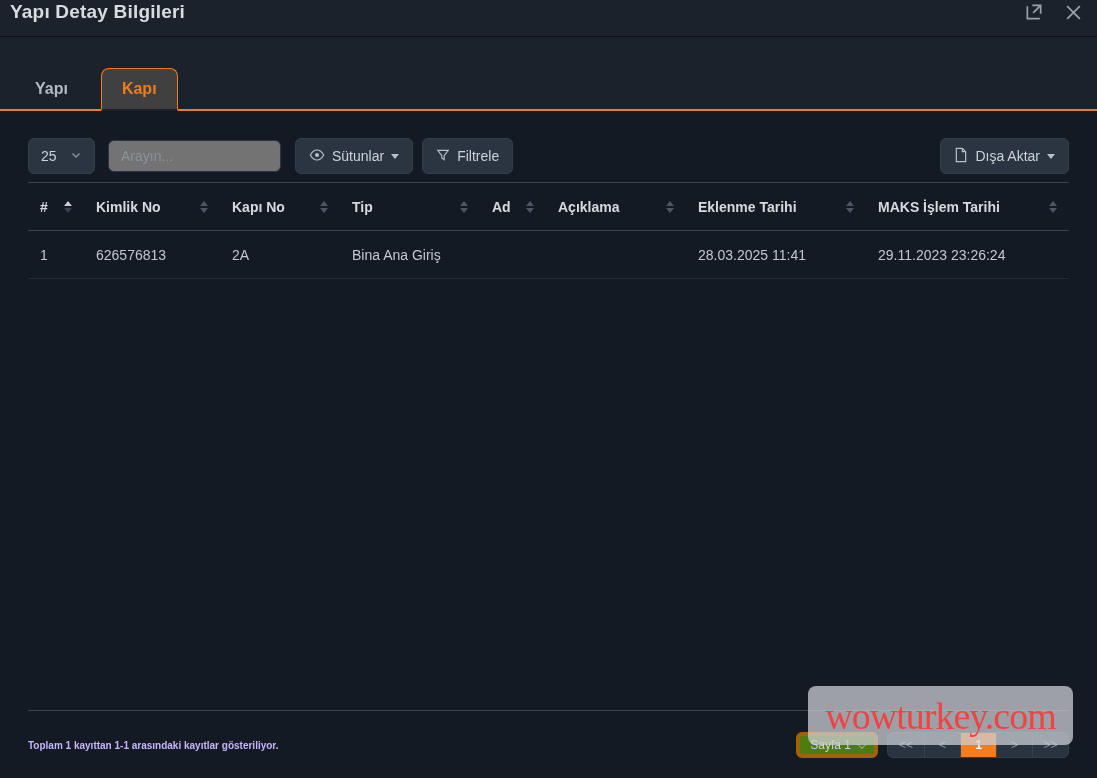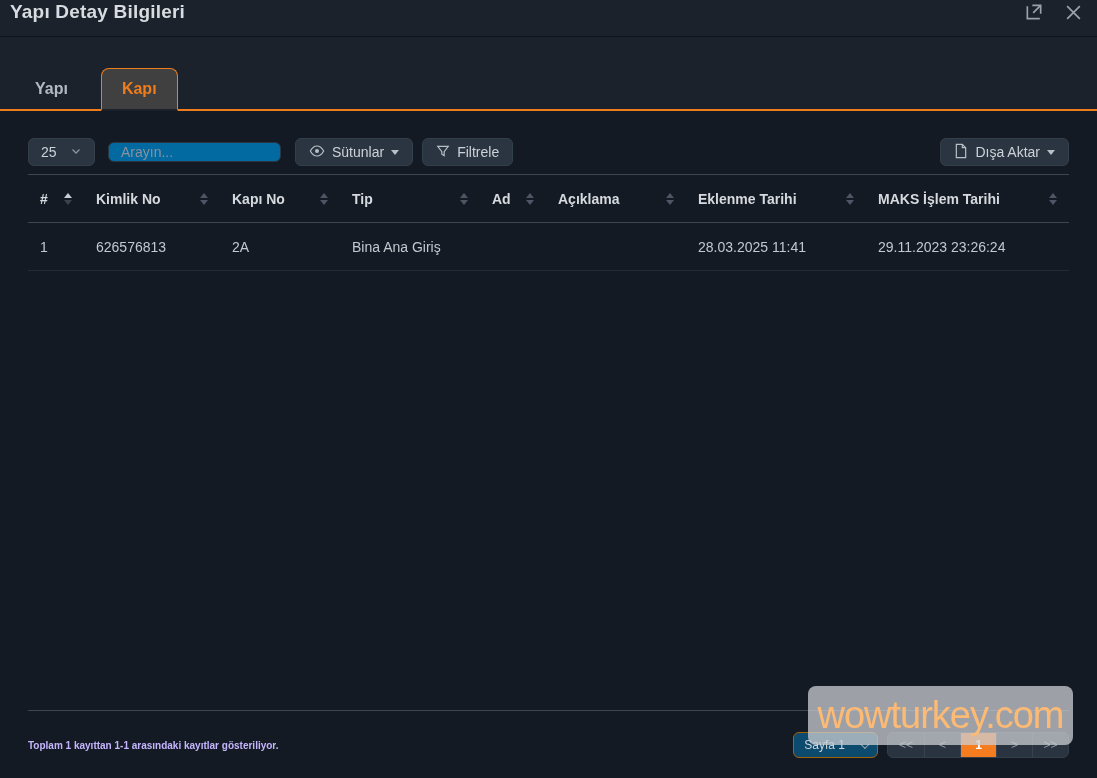--- a/index.html
+++ b/index.html
@@ -70,34 +70,34 @@
     display: flex;
     flex-direction: column;
     background: #141a24;
     padding: 0 28px;
     min-height: 0;
   }
 
   
   .toolbar { margin-top: 27px; display: flex; align-items: center; flex: 0 0 auto; }
   .ctl {
-    height: 28px;
+    height: 36px;
     background: #2b3541;
     border: 1px solid #343f4c;
     border-radius: 6px;
     color: #ccd2d8;
     font-size: 14px;
     display: flex;
     align-items: center;
     cursor: pointer;
   }
   .pagesize-select { width: 67px; padding: 0 12px; justify-content: space-between; margin-right: 13px; }
   .search-input {
-    height: 20px; width: 173px;
-    background: #0369a1;
+    height: 32px; width: 173px;
+    background: #737373;
     border: 1px solid #2c3642;
     border-radius: 6px;
     color: #ccd2d8;
     font-size: 14px;
     padding: 0 12px;
     margin-right: 14px;
     font-family: "Liberation Sans", sans-serif;
   }
   .search-input::placeholder { color: #8a929c; }
   .btn { padding: 0 13px; gap: 7px; }
@@ -145,28 +145,28 @@
     border-top: 1px solid #3d4551;
     padding: 21px 0 20px;
     display: flex;
     align-items: center;
     flex: 0 0 auto;
   }
   .summary-text { font-size: 10px; color: #c4b5fd; font-weight: bold; }
   .footer-right { margin-left: auto; display: flex; align-items: center; gap: 9px; }
   .page-select {
     height: 26px;
-    background: #0c4a6e;
-    border: 1px solid #a16207;
+    background: #4d7c0f;
+    border: 4px solid #a16207;
     border-radius: 6px;
     color: #cfd4da;
     font-size: 12px;
     display: flex;
     align-items: center;
-    gap: 15px;
+    gap: 6px;
     padding: 0 10px;
     cursor: pointer;
   }
   .chev-down {
     width: 7px; height: 7px;
     border-right: 1.5px solid #9fa7b0;
     border-bottom: 1.5px solid #9fa7b0;
     transform: rotate(45deg) translateY(-2px);
     display: inline-block;
   }
@@ -201,23 +201,24 @@
     top: 686px;
     width: 265px;
     height: 59px;
     background: rgba(203, 207, 211, 0.75);
     border-radius: 8px;
     display: flex;
     align-items: center;
     justify-content: center;
     font-size: 38px;
     letter-spacing: -1px;
-    color: #fdba74;
+    color: #ef4444;
     z-index: 20;
     white-space: nowrap;
+    font-family: Liberation Serif, serif;
   }
 </style>
 </head>
 <body>
 
 <div class="modal-header">
   <div class="modal-title">Yapı Detay Bilgileri</div>
   <div class="header-icons">
     <button class="icon-btn" title="">
       <svg width="20" height="20" viewBox="0 0 24 24" fill="none" stroke="currentColor" stroke-width="2">

